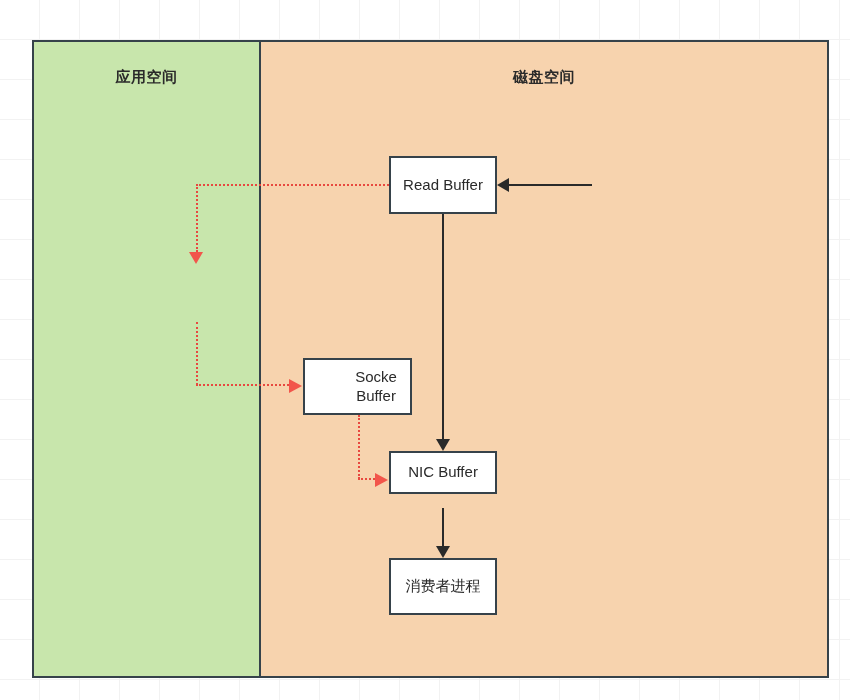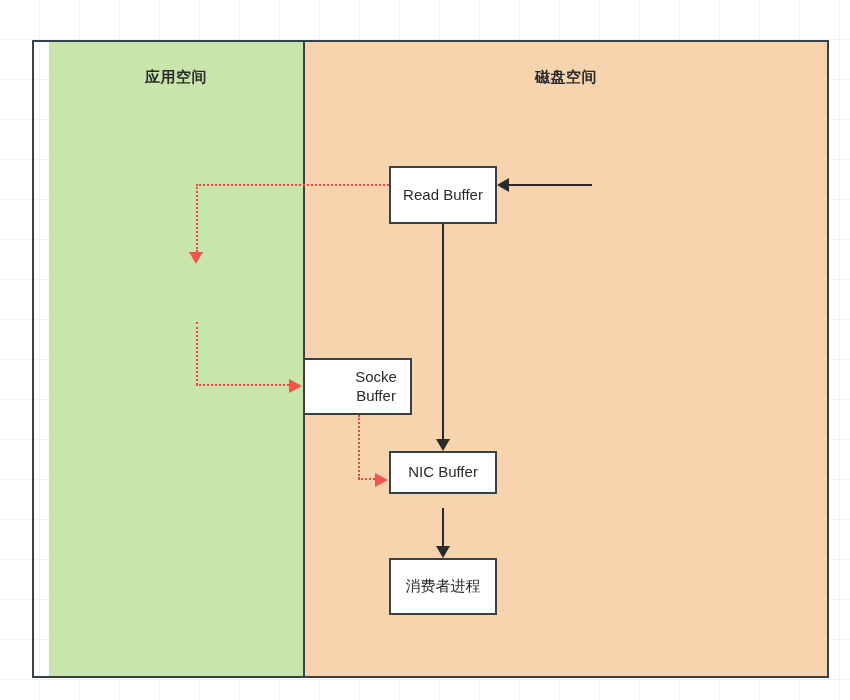--- a/index.html
+++ b/index.html
@@ -36,21 +36,21 @@
     height: 638px;
     border: 2px solid #36424a;
     box-sizing: border-box;
     display: flex;
   }
   .lane {
     position: relative;
     height: 100%;
     box-sizing: border-box;
   }
-  .lane.app    { width: 256px; background: #c8e6ac; border-right: 2px solid #36424a; margin-left: 15px; }
+  .lane.app    { width: 227px; background: #c8e6ac; border-right: 2px solid #36424a; }
   .lane.kernel { width: 272px; background: #69d2d2; border-right: 2px solid #36424a; }
   .lane.disk   { flex: 1 1 auto;  background: #f7d3ae; }
 
   .lane-title {
     position: absolute;
     left: 0;
     right: 0;
     top: 26px;
     text-align: center;
     font-size: 15px;
@@ -163,21 +163,21 @@
   <div class="rarrow-down" style="left:189px; top:252px;"></div>
 
   <div class="dot-v" style="left:196px; top:322px; height:63px;"></div>
   <div class="dot-h" style="left:196px; top:384px; width:93px;"></div>
   <div class="rarrow-right" style="left:289px; top:379px;"></div>
 
   <div class="dot-v" style="left:358px; top:415px; height:64px;"></div>
   <div class="dot-h" style="left:358px; top:478px; width:17px;"></div>
   <div class="rarrow-right" style="left:375px; top:473px;"></div>
 
-  <div class="node" style="left:389px; top:156px; width:108px; height:58px;margin-top:10px;">
+  <div class="node" style="left:389px; top:156px; width:108px; height:58px;">
     <span>Read Buffer</span>
   </div>
 
 
 
   <div class="node" style="left:303px; top:358px; width:109px; height:57px;padding-left:37px;">
     <span>Socke Buffer</span>
   </div>
 
   <div class="node" style="left:389px; top:451px; width:108px; height:43px;">

